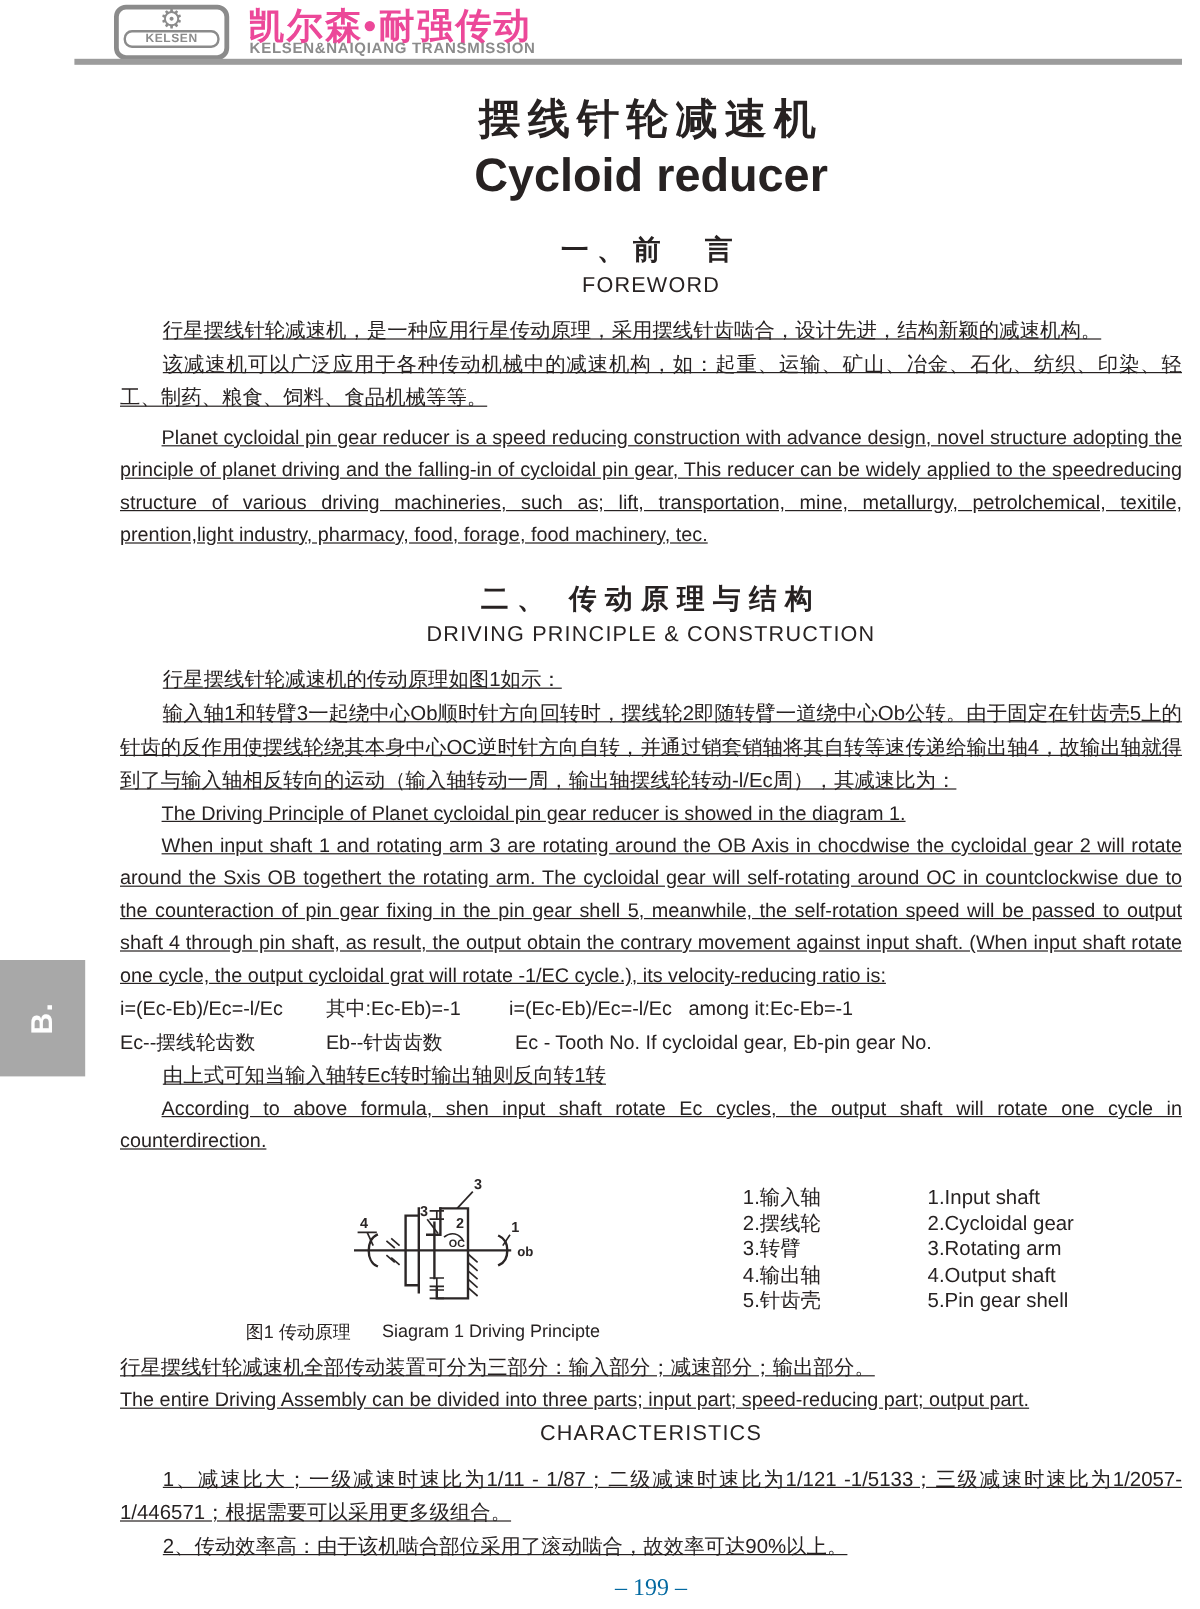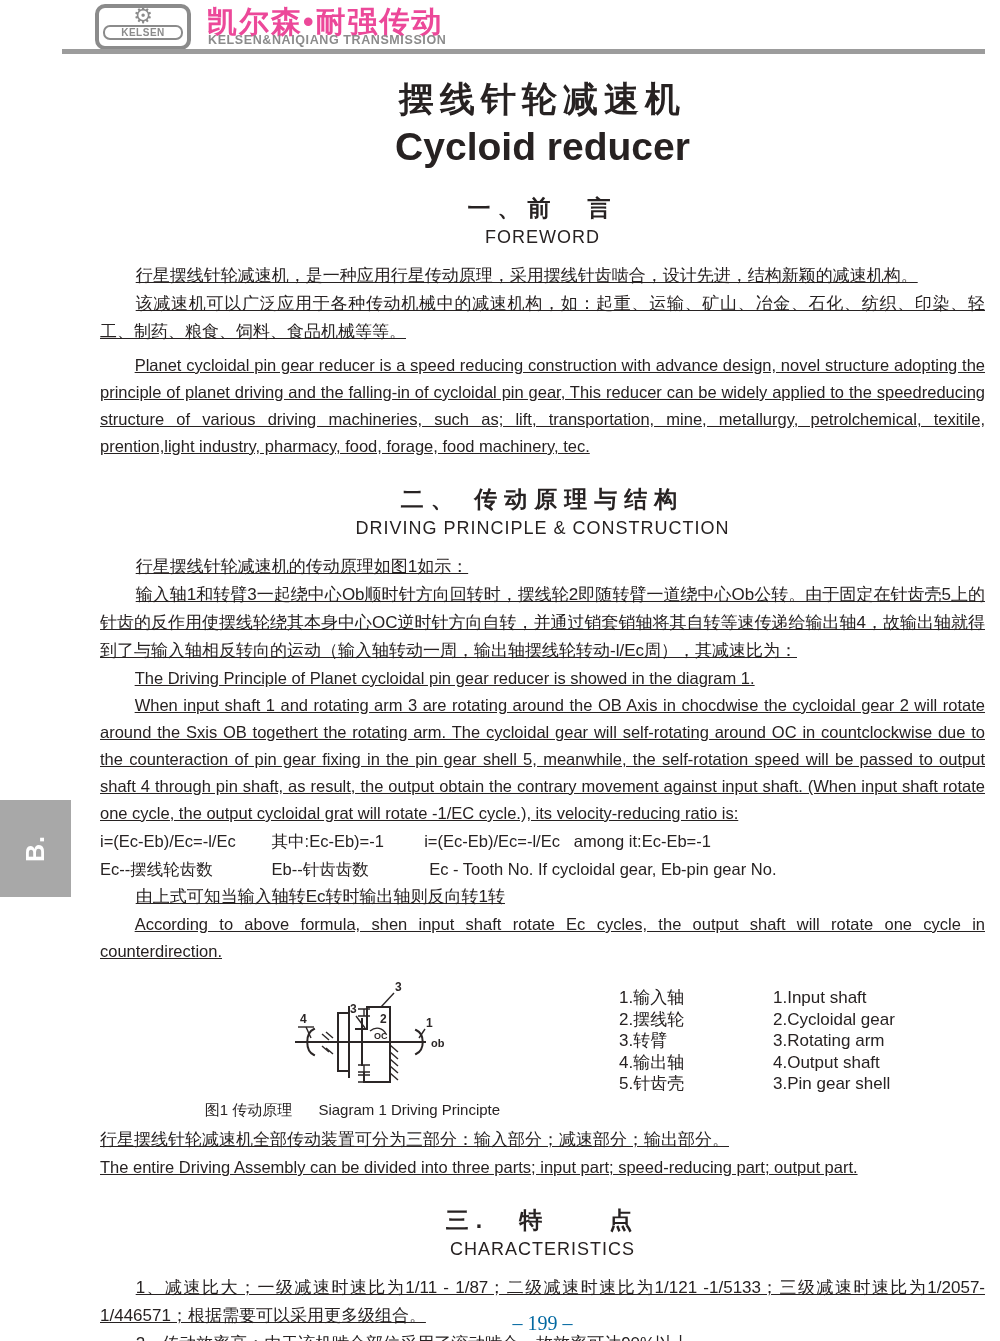--- a/index.html
+++ b/index.html
@@ -178,28 +178,27 @@
         <div>2.摆线轮</div>
         <div>3.转臂</div>
         <div>4.输出轴</div>
         <div>5.针齿壳</div>
       </div>
       <div class="legend-col legend-en">
         <div>1.Input shaft</div>
         <div>2.Cycloidal gear</div>
         <div>3.Rotating arm</div>
         <div>4.Output shaft</div>
-        <div>3.Pin gear shell</div>
+        <div>5.Pin gear shell</div>
       </div>
     </div>
 
     <p class="cn mt6">行星摆线针轮减速机全部传动装置可分为三部分：输入部分；减速部分；输出部分。</p>
     <p class="en">The entire Driving Assembly can be divided into three parts; input part; speed-reducing part; output part.</p>
 
-    <div class="h-cn">三.　特　　点</div>
     <div class="h-en">CHARACTERISTICS</div>
 
     <p class="cn ind mt14">1、减速比大；一级减速时速比为1/11 - 1/87；二级减速时速比为1/121 -1/5133；三级减速时速比为1/2057-1/446571；根据需要可以采用更多级组合。</p>
     <p class="cn ind">2、传动效率高：由于该机啮合部位采用了滚动啮合，故效率可达90%以上。</p>
 
   </div>
 
   <div class="footer">– 199 –</div>
 
 </div>

